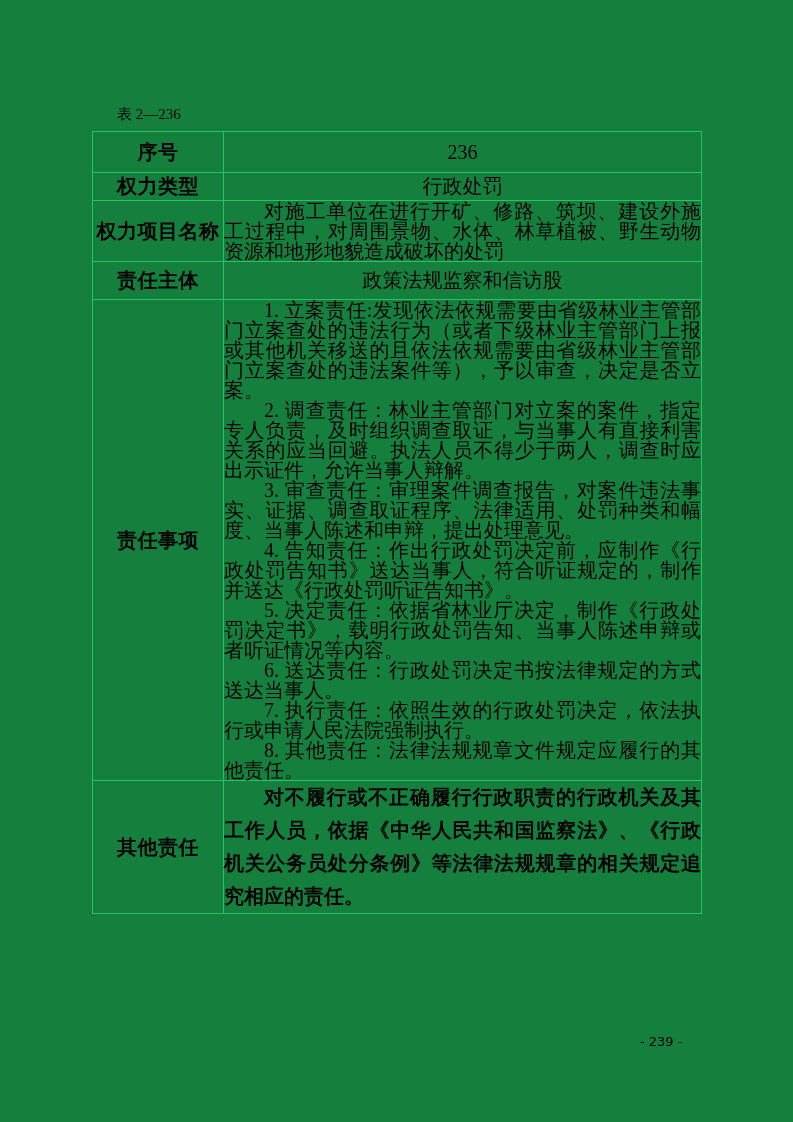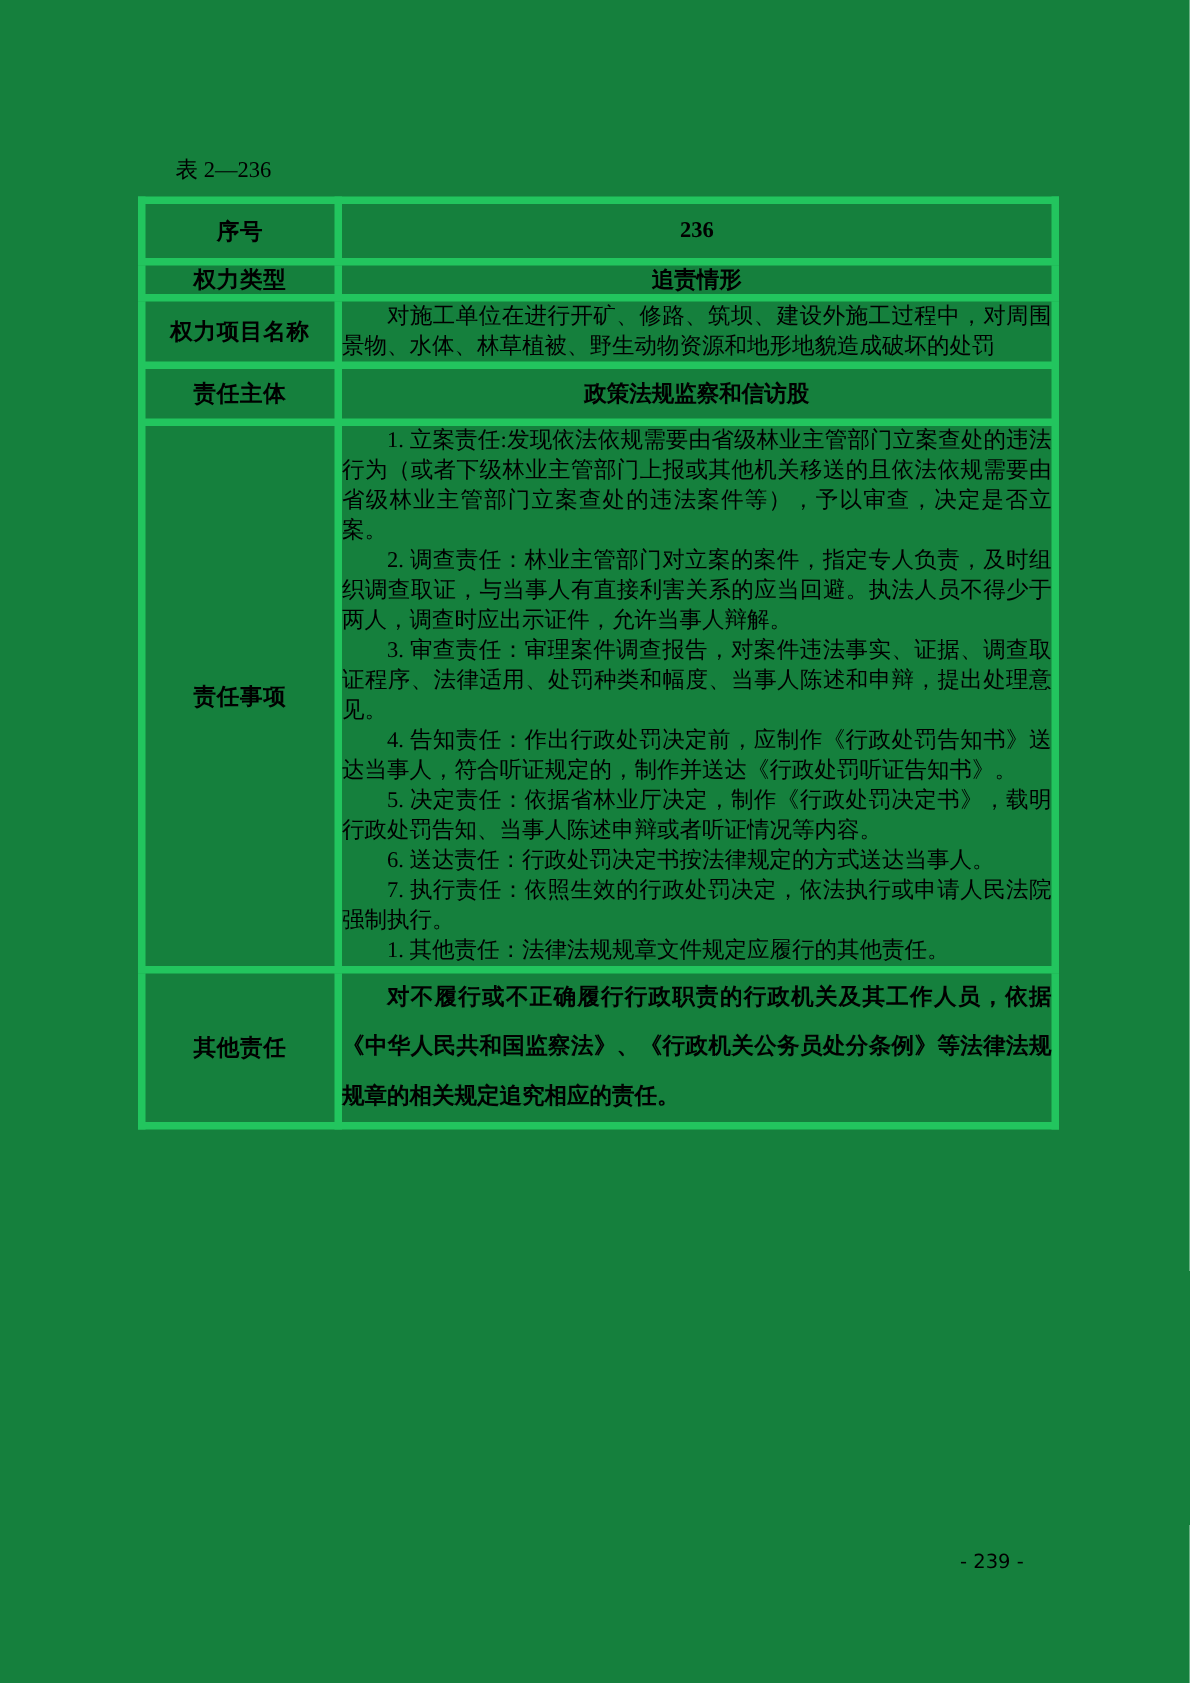--- a/index.html
+++ b/index.html
@@ -26,36 +26,35 @@
   }
   table.doc {
     position: absolute;
     left: 92px;
     top: 131px;
     width: 609px;
     border-collapse: collapse;
     table-layout: fixed;
   }
   table.doc td {
-    border: 5px solid #22c55e;
+    border: 1px solid #22c55e;
     padding: 0;
-    font-size: 15px;
+    font-size: 20px;
   }
   col.c-label { width: 131px; }
   col.c-value { width: 478px; }
   td.lbl {
     font-weight: bold;
     text-align: center;
     vertical-align: middle;
     letter-spacing: 0.5px;
   }
   td.center-val {
     text-align: center;
     vertical-align: middle;
-    font-weight: bold;
   }
   td.justify-val {
     text-align: justify;
     vertical-align: middle;
     padding: 2px 7px 2px 9px;
   }
   .wrap-text {
     text-indent: 2em;
     line-height: 20px;
     text-align: justify;
@@ -109,21 +108,21 @@
       <col class="c-value">
     </colgroup>
     <tbody>
       <tr class="r-serial">
         <td class="lbl">序号</td>
         <td class="center-val">236</td>
       </tr>
 
       <tr class="r-type">
         <td class="lbl">权力类型</td>
-        <td class="center-val">追责情形</td>
+        <td class="center-val">行政处罚</td>
       </tr>
 
       <tr class="r-name">
         <td class="lbl">权力项目名称</td>
         <td class="justify-val">
           <div class="wrap-text">对施工单位在进行开矿、修路、筑坝、建设外施工过程中，对周围景物、水体、林草植被、野生动物资源和地形地貌造成破坏的处罚</div>
         </td>
       </tr>
 
       <tr class="r-subject">
@@ -134,21 +133,21 @@
       <tr class="r-matters">
         <td class="lbl">责任事项</td>
         <td class="items-cell">
           <p class="item">1. 立案责任:发现依法依规需要由省级林业主管部门立案查处的违法行为（或者下级林业主管部门上报或其他机关移送的且依法依规需要由省级林业主管部门立案查处的违法案件等），予以审查，决定是否立案。</p>
           <p class="item">2. 调查责任：林业主管部门对立案的案件，指定专人负责，及时组织调查取证，与当事人有直接利害关系的应当回避。执法人员不得少于两人，调查时应出示证件，允许当事人辩解。</p>
           <p class="item">3. 审查责任：审理案件调查报告，对案件违法事实、证据、调查取证程序、法律适用、处罚种类和幅度、当事人陈述和申辩，提出处理意见。</p>
           <p class="item">4. 告知责任：作出行政处罚决定前，应制作《行政处罚告知书》送达当事人，符合听证规定的，制作并送达《行政处罚听证告知书》。</p>
           <p class="item">5. 决定责任：依据省林业厅决定，制作《行政处罚决定书》，载明行政处罚告知、当事人陈述申辩或者听证情况等内容。</p>
           <p class="item">6. 送达责任：行政处罚决定书按法律规定的方式送达当事人。</p>
           <p class="item">7. 执行责任：依照生效的行政处罚决定，依法执行或申请人民法院强制执行。</p>
-          <p class="item">1. 其他责任：法律法规规章文件规定应履行的其他责任。</p>
+          <p class="item">8. 其他责任：法律法规规章文件规定应履行的其他责任。</p>
         </td>
       </tr>
 
       <tr class="r-account">
         <td class="lbl">其他责任</td>
         <td class="accountability-cell">
           <div class="accountability-text">对不履行或不正确履行行政职责的行政机关及其工作人员，依据《中华人民共和国监察法》、《行政机关公务员处分条例》等法律法规规章的相关规定追究相应的责任。</div>
         </td>
       </tr>
 

